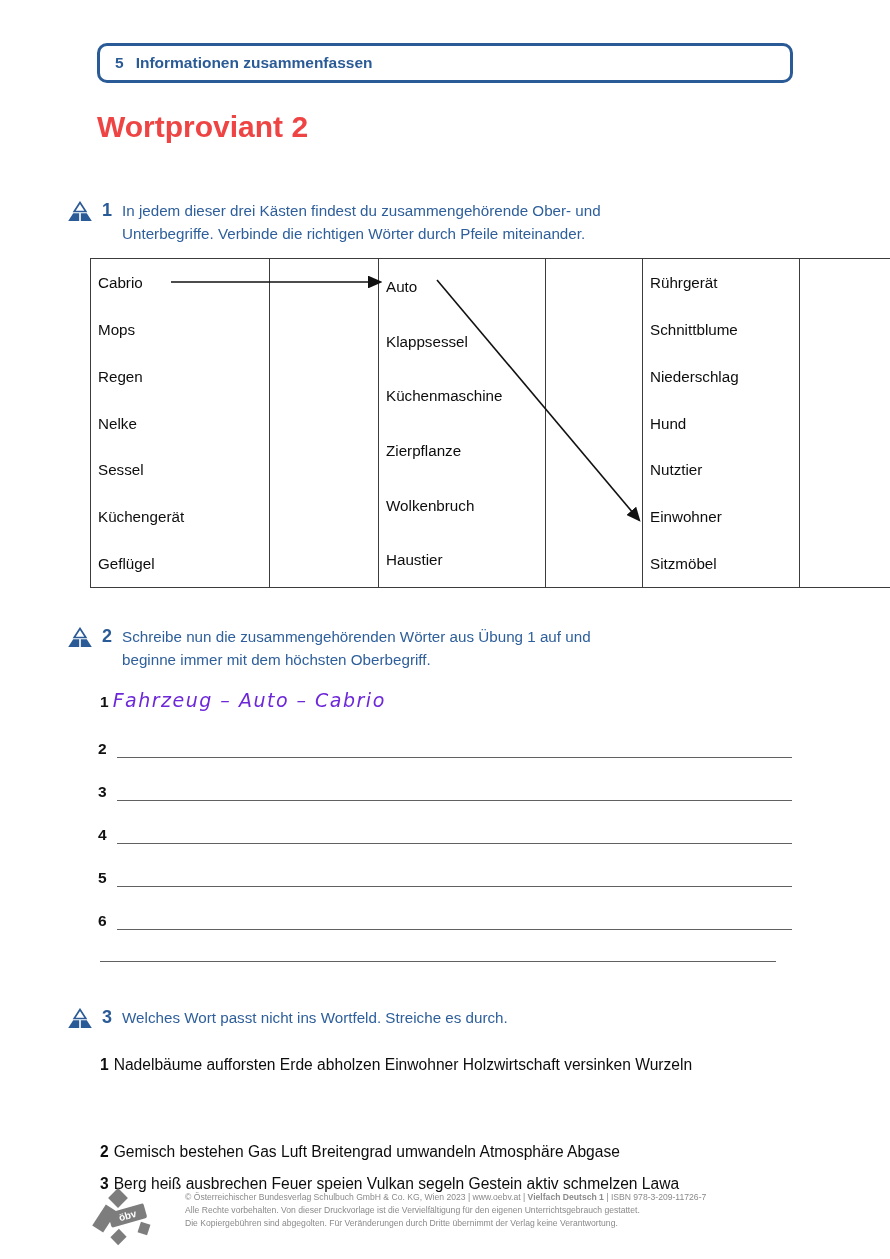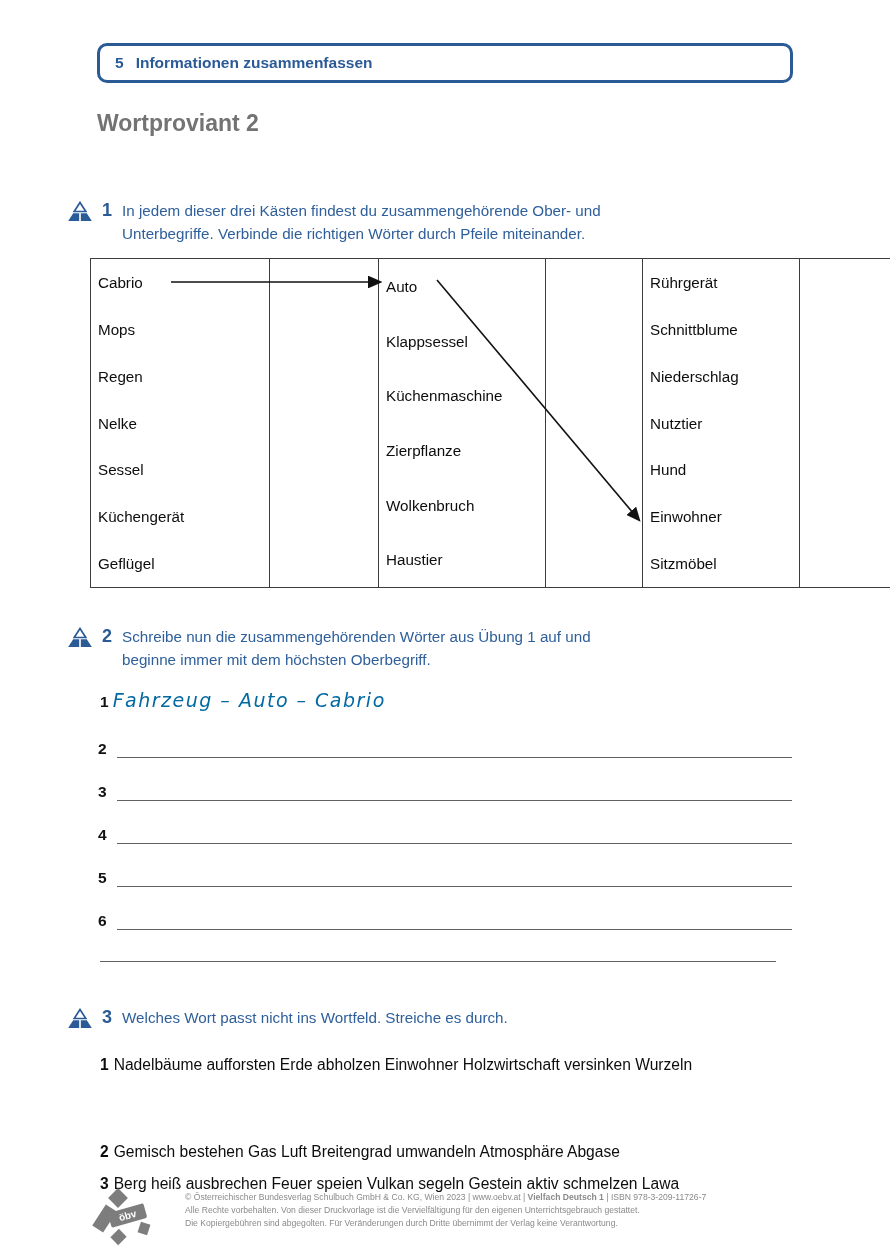--- a/index.html
+++ b/index.html
@@ -26,23 +26,23 @@
     gap: 12px;
     padding-left: 15px;
     color: #2b5b97;
     font-weight: bold;
     font-size: 15.5px;
   }
 
   .page-title {
     position: absolute;
     left: 97px; top: 110px;
-    font-size: 23px;
+    font-size: 30px;
     font-weight: bold;
-    color: #737373;
+    color: #ef4444;
   }
 
   
   .ex-head { position: absolute; display: flex; align-items: flex-start; }
   .ex-icon { flex: 0 0 auto; margin-top: 2px; }
   .ex-num {
     color: #2b5b97; font-weight: bold; font-size: 18px;
     margin: 0 10px 0 7px; line-height: 22px;
   }
   .ex-text {
@@ -81,21 +81,21 @@
   .answer1 {
     position: absolute; left: 100px; top: 689px;
     display: flex; align-items: baseline;
   }
   .answer1 .num { font-weight: bold; font-size: 15.5px; margin-right: 4px; }
   .handwriting {
     font-family: "DejaVu Sans", cursive;
     font-style: italic;
     font-size: 19px;
     letter-spacing: 1.5px;
-    color: #0369a1;
+    color: #6d28d9;
   }
   .answer-line {
     position: absolute; left: 98px; width: 694px; height: 22px;
     display: flex; align-items: flex-end;
   }
   .answer-line .num { font-weight: bold; font-size: 15.5px; width: 19px; }
   .answer-line .rule { flex: 1 1 auto; border-bottom: 1.6px solid #616161; height: 100%; }
   .extra-line {
     position: absolute; left: 100px; top: 941px; width: 676px; height: 21px;
     border-bottom: 1.4px solid #616161;
@@ -183,22 +183,22 @@
       <div class="wcell">Küchenmaschine</div>
       <div class="wcell">Zierpflanze</div>
       <div class="wcell">Wolkenbruch</div>
       <div class="wcell">Haustier</div>
     </div>
 
     <div class="wcol" style="left:552px; width:156px;">
       <div class="wcell">Rührgerät</div>
       <div class="wcell">Schnittblume</div>
       <div class="wcell">Niederschlag</div>
+      <div class="wcell">Hund</div>
       <div class="wcell">Nutztier</div>
-      <div class="wcell">Hund</div>
       <div class="wcell">Einwohner</div>
       <div class="wcell">Sitzmöbel</div>
     </div>
 
     <svg class="arrow-layer" width="800" height="330" viewBox="0 0 800 330">
       <line x1="80" y1="23" x2="289" y2="23" stroke="#111" stroke-width="1.6" marker-end="url(#arrowhead)"></line>
       <line x1="346" y1="21" x2="548" y2="261" stroke="#111" stroke-width="1.6" marker-end="url(#arrowhead)"></line>
     </svg>
   </div>
 

